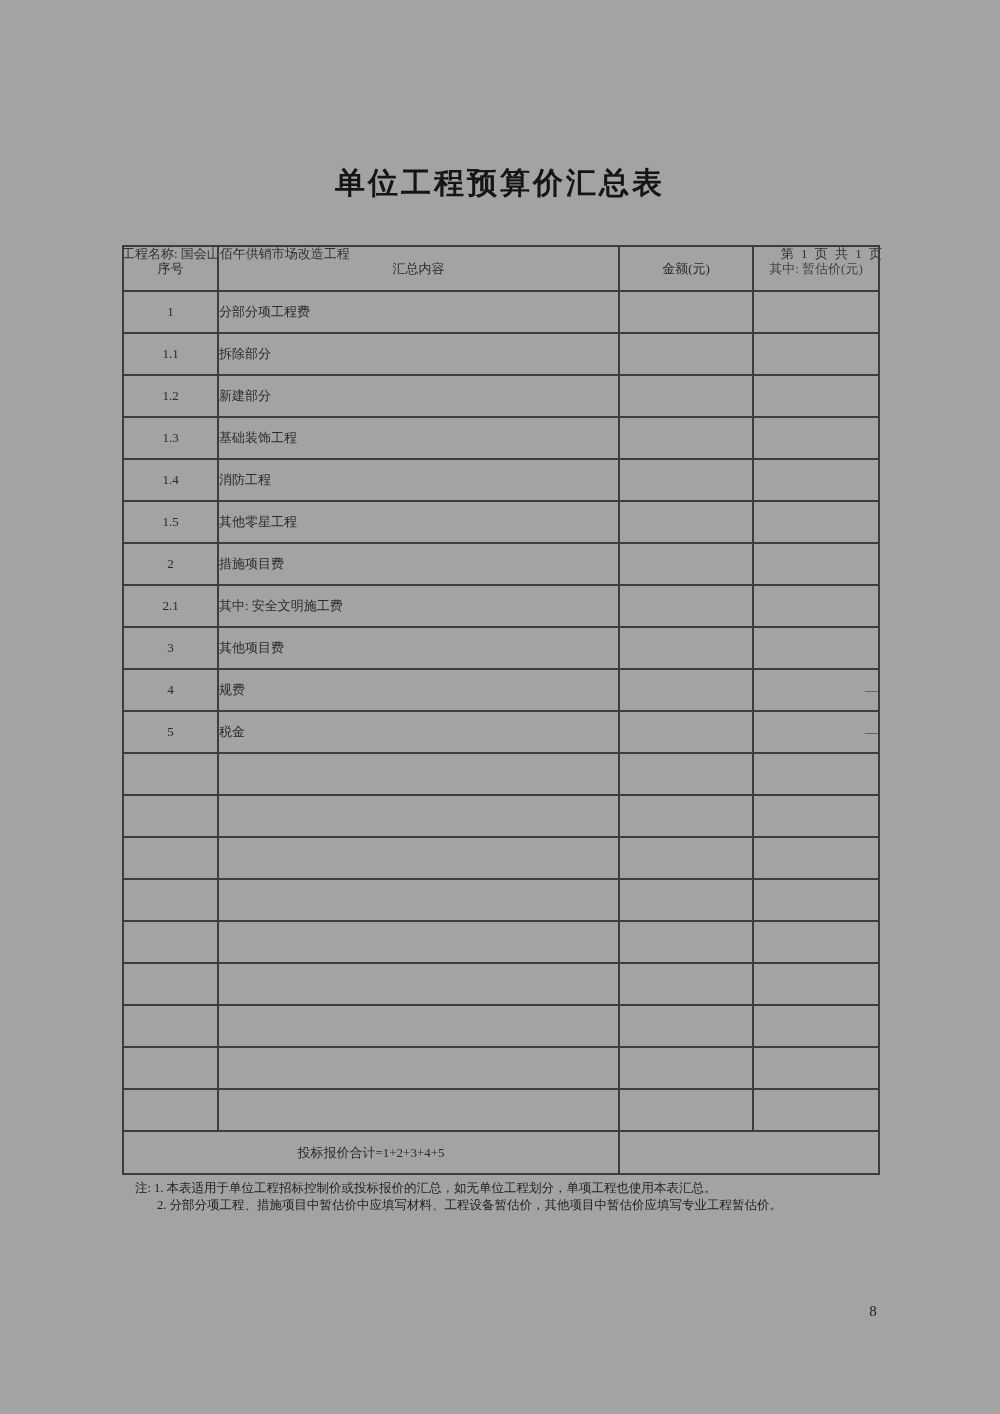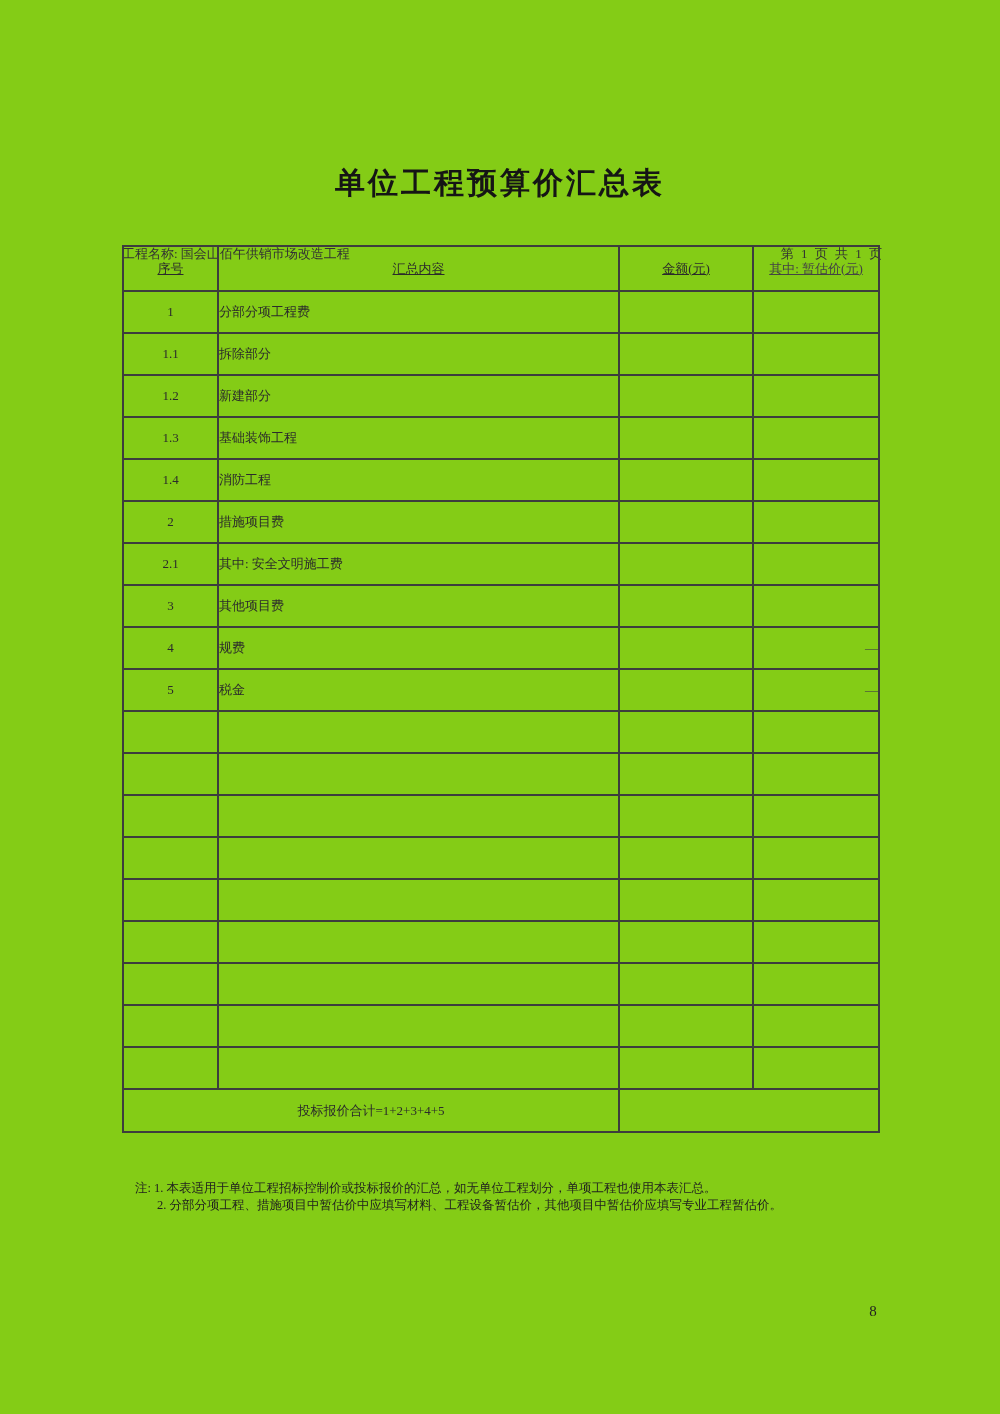--- a/index.html
+++ b/index.html
@@ -1,20 +1,20 @@
 <!DOCTYPE html>
 <html><head>
 <meta charset="utf-8">
 <style>
   html, body { margin: 0; padding: 0; background: #ffffff; }
   .page {
     position: relative;
     width: 1000px;
     height: 1414px;
-    background: #84cc16;
+    background: #a3a3a3;
     font-family: "Liberation Serif", serif;
     color: #2e2e2e;
     overflow: hidden;
   }
   .title {
     position: absolute;
     top: 163px;
     left: 0;
     width: 1000px;
     text-align: center;
@@ -47,21 +47,21 @@
     font-size: 13px;
     color: #2b2b2b;
   }
   table.sheet td {
     border: 2px solid #3d3d3d;
     padding: 0;
     vertical-align: middle;
     overflow: hidden;
     white-space: nowrap;
   }
-  tr.hdr td { height: 43px; text-align: center; text-decoration: underline; }
+  tr.hdr td { height: 43px; text-align: center; }
   tr.row td { height: 40px; }
   tr.total td { height: 41px; margin-top: 8px; }
   td.c-no { text-align: center; }
   td.c-content { text-align: left; padding-left: 12px; }
   td.c-amt { border-right: 1px solid #dcdcdc; }
   td.c-prov { border-left: 1px solid #dcdcdc; text-align: right; padding-right: 9px; color: #444; }
   td.total-left { text-align: center; }
   .notes {
     position: absolute;
     left: 135px;
@@ -133,20 +133,26 @@
         <td class="c-amt"></td>
         <td class="c-prov"></td>
       </tr>
       <tr class="row">
         <td class="c-no">1.4</td>
         <td class="c-content">消防工程</td>
         <td class="c-amt"></td>
         <td class="c-prov"></td>
       </tr>
       <tr class="row">
+        <td class="c-no">1.5</td>
+        <td class="c-content">其他零星工程</td>
+        <td class="c-amt"></td>
+        <td class="c-prov"></td>
+      </tr>
+      <tr class="row">
         <td class="c-no">2</td>
         <td class="c-content">措施项目费</td>
         <td class="c-amt"></td>
         <td class="c-prov"></td>
       </tr>
       <tr class="row">
         <td class="c-no">2.1</td>
         <td class="c-content">其中: 安全文明施工费</td>
         <td class="c-amt"></td>
         <td class="c-prov"></td>

